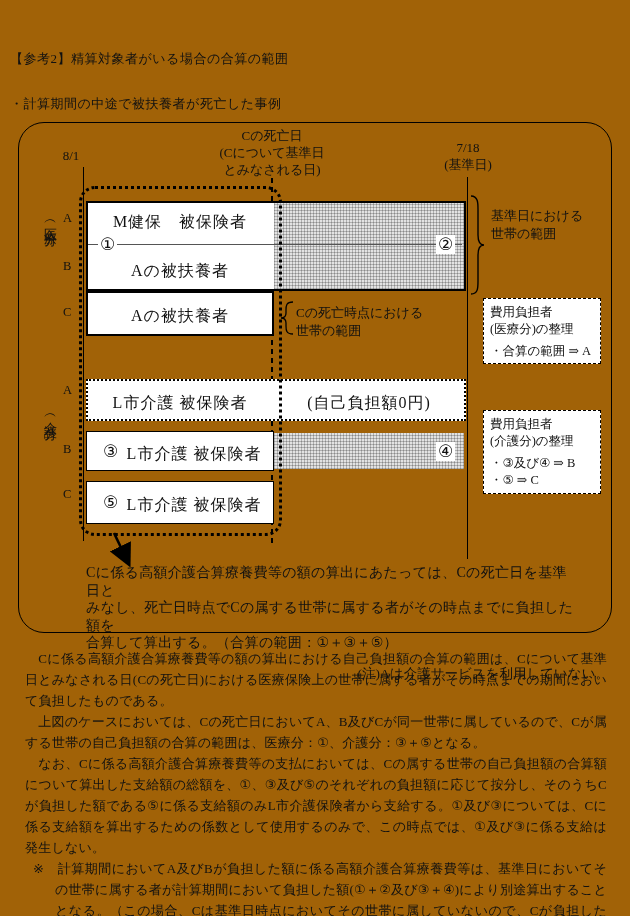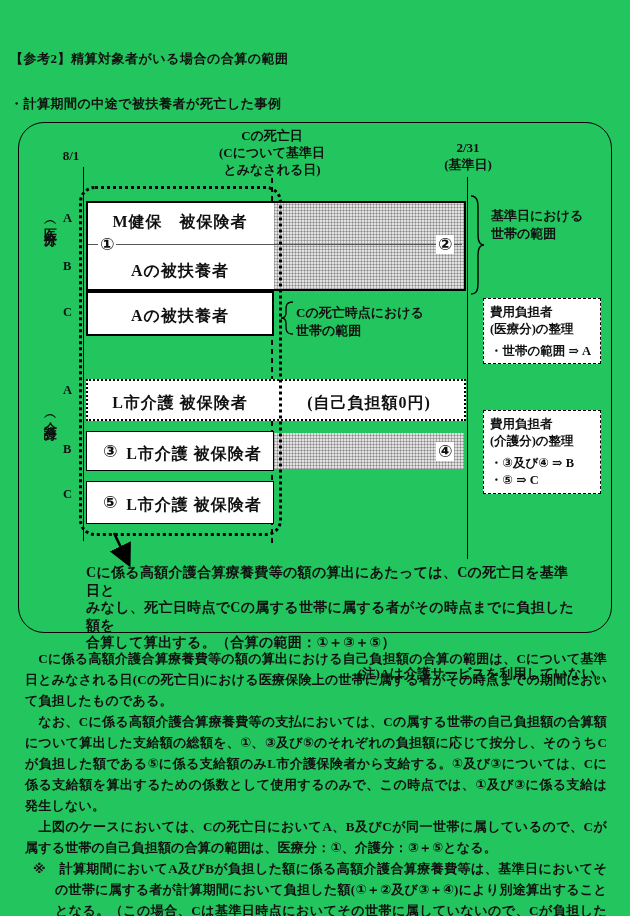--- a/index.html
+++ b/index.html
@@ -1,20 +1,20 @@
 <!DOCTYPE html>
 <html><head>
 <meta charset="utf-8">
 <style>
   * { margin:0; padding:0; box-sizing:border-box; }
   html,body { background:#fff; }
   .page {
-    position:relative; width:630px; height:916px; background:#22c55e;
+    position:relative; width:630px; height:916px; background:#a16207;
     font-family:"Liberation Serif","DejaVu Serif","DejaVu Sans",serif;
-    color:#111; overflow:hidden;font-weight:bold;
+    color:#111; overflow:hidden;
   }
   .abs { position:absolute; }
   .pre { white-space:pre-line; }
   .ctr { text-align:center; }
 
   .doc-title { left:10px; top:50px; font-size:13px; letter-spacing:.5px; }
   .doc-subtitle { left:10px; top:95px; font-size:13px; letter-spacing:.5px; }
 
   .frame { left:18px; top:122px; width:594px; height:511px;
            border:1.2px solid #000; border-radius:26px; }
@@ -74,21 +74,21 @@
 
   <div class="abs doc-title">【参考2】精算対象者がいる場合の合算の範囲</div>
   <div class="abs doc-subtitle">・計算期間の中途で被扶養者が死亡した事例</div>
 
   <div class="abs frame">
 
     <div class="abs tl-label" style="left:32px;top:24px;width:40px;text-align:center;">8/1</div>
     <div class="abs tl-label pre ctr" style="left:168px;top:4px;width:170px;">Cの死亡日
 (Cについて基準日
 とみなされる日)</div>
-    <div class="abs tl-label pre ctr" style="left:399px;top:16px;width:100px;">2/31
+    <div class="abs tl-label pre ctr" style="left:399px;top:16px;width:100px;">7/18
 (基準日)</div>
 
     <div class="abs axis-v" style="left:64px;top:44px;height:374px;"></div>
     <div class="abs dash-v" style="left:252px;top:55px;height:369px;"></div>
     <div class="abs axis-v" style="left:448px;top:54px;height:382px;"></div>
 
     <div class="abs vlabel" style="left:22px;top:92px;height:112px;">（医療分）</div>
     <div class="abs vlabel" style="left:22px;top:286px;height:112px;">（介護分）</div>
 
     <div class="abs rowletter" style="left:44px;top:88px;">A</div>
@@ -142,35 +142,35 @@
 
     <svg class="abs" style="left:261px;top:178px;z-index:7;" width="14" height="34" viewBox="0 0 14 34">
       <path d="M13,1 C6,1 6,5 6,9 L6,12 C6,15.5 4.5,17 1,17 C4.5,17 6,18.5 6,22 L6,25 C6,29 6,33 13,33" fill="none" stroke="#000" stroke-width="1.3"></path>
     </svg>
     <div class="abs ann pre" style="left:277px;top:181px;">Cの死亡時点における
 世帯の範囲</div>
 
     <div class="abs dashed-note" style="left:464px;top:175px;width:118px;height:66px;">
       <div>費用負担者</div>
       <div>(医療分)の整理</div>
-      <div class="item">・世帯の範囲 ⇒ A</div>
+      <div class="item">・合算の範囲 ⇒ A</div>
     </div>
     <div class="abs dashed-note" style="left:464px;top:287px;width:118px;height:84px;">
       <div>費用負担者</div>
       <div>(介護分)の整理</div>
       <div class="item">・③及び④ ⇒ B</div>
       <div>・⑤ ⇒ C</div>
     </div>
 
     <div class="abs inner-note pre" style="left:67px;top:441px;width:495px;">Cに係る高額介護合算療養費等の額の算出にあたっては、Cの死亡日を基準日と
 みなし、死亡日時点でCの属する世帯に属する者がその時点までに負担した額を
 合算して算出する。（合算の範囲：①＋③＋⑤）</div>
     <div class="abs footnote" style="left:300px;top:494px;width:290px;">(注)Aは介護サービスを利用していない。</div>
   </div>
 
   <div class="abs bodytext">
     <p>　Cに係る高額介護合算療養費等の額の算出における自己負担額の合算の範囲は、Cについて基準日とみなされる日(Cの死亡日)における医療保険上の世帯に属する者がその時点までの期間において負担したものである。</p>
+    <p>　上図のケースにおいては、Cの死亡日においてA、B及びCが同一世帯に属しているので、Cが属する世帯の自己負担額の合算の範囲は、医療分：①、介護分：③＋⑤となる。</p>
     <p>　なお、Cに係る高額介護合算療養費等の支払においては、Cの属する世帯の自己負担額の合算額について算出した支給額の総額を、①、③及び⑤のそれぞれの負担額に応じて按分し、そのうちCが負担した額である⑤に係る支給額のみL市介護保険者から支給する。①及び③については、Cに係る支給額を算出するための係数として使用するのみで、この時点では、①及び③に係る支給は発生しない。</p>
-    <p>　上図のケースにおいては、Cの死亡日においてA、B及びCが同一世帯に属しているので、Cが属する世帯の自己負担額の合算の範囲は、医療分：①、介護分：③＋⑤となる。</p>
     <p class="hang">※　計算期間においてA及びBが負担した額に係る高額介護合算療養費等は、基準日においてその世帯に属する者が計算期間において負担した額(①＋②及び③＋④)により別途算出することとなる。（この場合、Cは基準日時点においてその世帯に属していないので、Cが負担した額(⑤)は算定対象とならない。）</p>
   </div>
 
 </div>
 
 </body></html>

